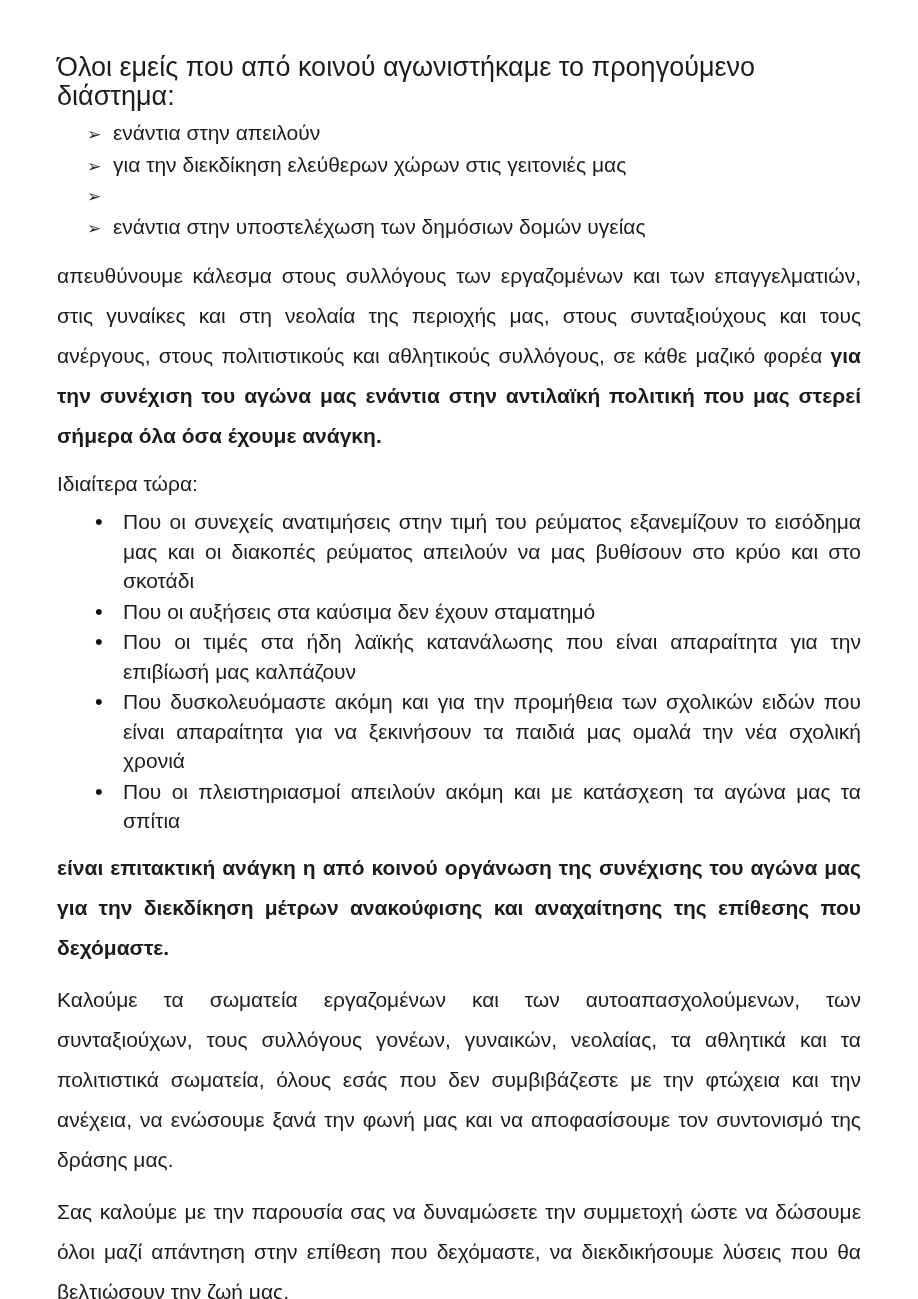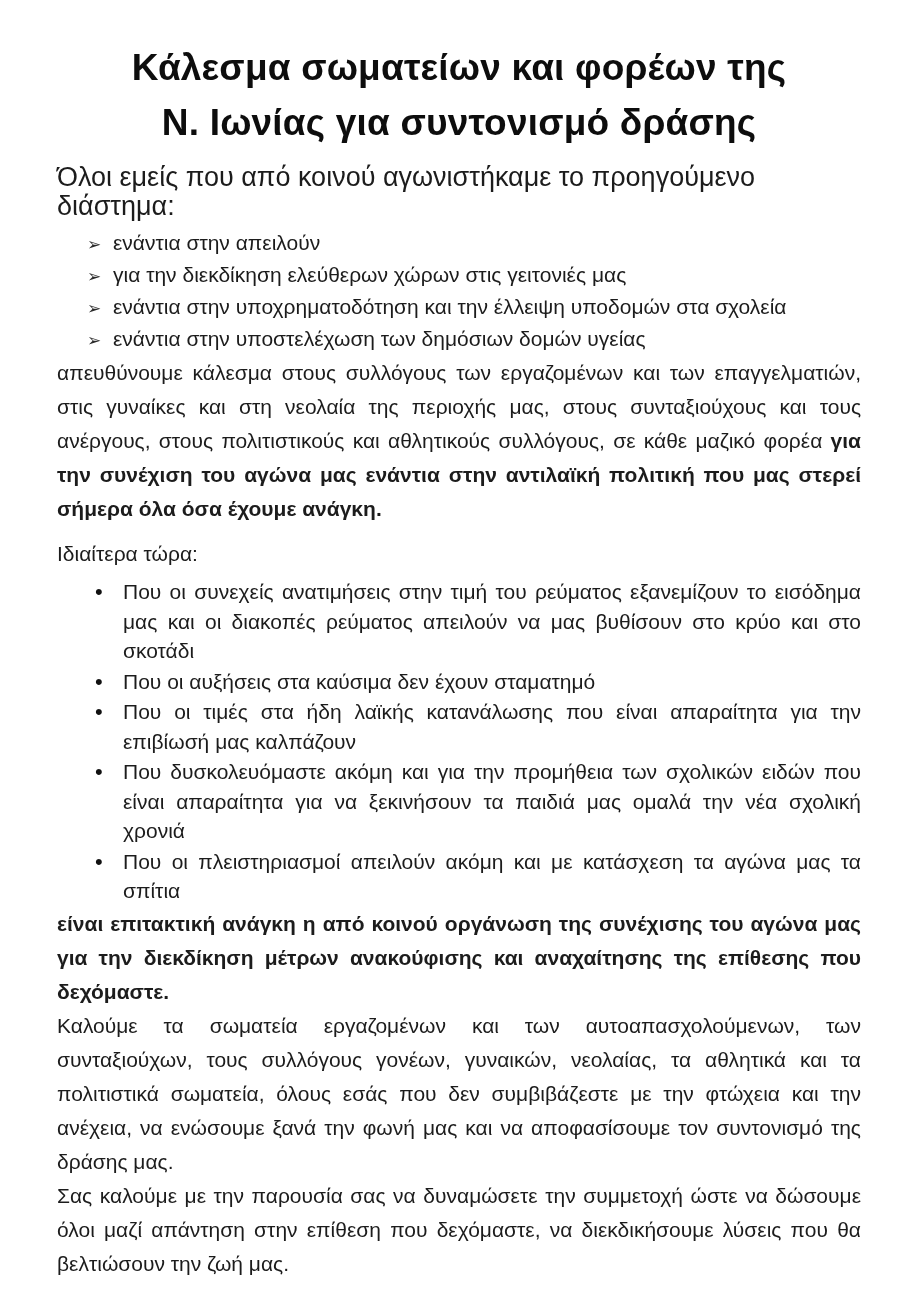--- a/index.html
+++ b/index.html
@@ -36,22 +36,23 @@
     line-height: 30px;
     padding-left: 30px;
   }
   .arrow-marker {
     flex: 0 0 auto;
     width: 26px;
     font-size: 17px;
     color: #2a2a2a;
   }
   .para {
+    margin-top: 12px;
     font-size: 21px;
-    line-height: 34px;
+    line-height: 40px;
     text-align: justify;
   }
   .bold { font-weight: 700; }
   .now-heading {
     margin-top: 13px;
     font-size: 21px;
     line-height: 29px;
   }
   .dot-list { margin-top: 9px; }
   .dot-item {
@@ -77,39 +78,34 @@
     color: #df201c;
   }
   .red-line.first { margin-top: 20px; }
   .red-line.second { margin-top: 16px; }
 </style>
 </head>
 <body>
 
 <div class="page">
 
-  <div class="title">
-    <div>Κάλεσμα σωματείων και φορέων της</div>
-    <div>Ν. Ιωνίας για συντονισμό δράσης</div>
-  </div>
 
   <div class="intro">Όλοι εμείς που από κοινού αγωνιστήκαμε το προηγούμενο διάστημα:</div>
 
   <div class="arrow-list">
     <div class="arrow-item">
       <span class="arrow-marker">➢</span>
       <span>ενάντια στην απειλούν</span>
     </div>
     <div class="arrow-item">
       <span class="arrow-marker">➢</span>
       <span>για την διεκδίκηση ελεύθερων χώρων στις γειτονιές μας</span>
     </div>
     <div class="arrow-item">
       <span class="arrow-marker">➢</span>
-      <span>ενάντια στην υποχρηματοδότηση και την έλλειψη υποδομών στα σχολεία</span>
     </div>
     <div class="arrow-item">
       <span class="arrow-marker">➢</span>
       <span>ενάντια στην υποστελέχωση των δημόσιων δομών υγείας</span>
     </div>
   </div>
 
   <div class="para"><span>απευθύνουμε κάλεσμα στους συλλόγους των εργαζομένων και των επαγγελματιών, στις γυναίκες και στη νεολαία της περιοχής μας, στους συνταξιούχους και τους ανέργους, στους πολιτιστικούς και αθλητικούς συλλόγους, σε κάθε μαζικό φορέα </span><span class="bold">για την συνέχιση του αγώνα μας ενάντια στην αντιλαϊκή πολιτική που μας στερεί σήμερα όλα όσα έχουμε ανάγκη.</span></div>
 
   <div class="now-heading">Ιδιαίτερα τώρα:</div>

